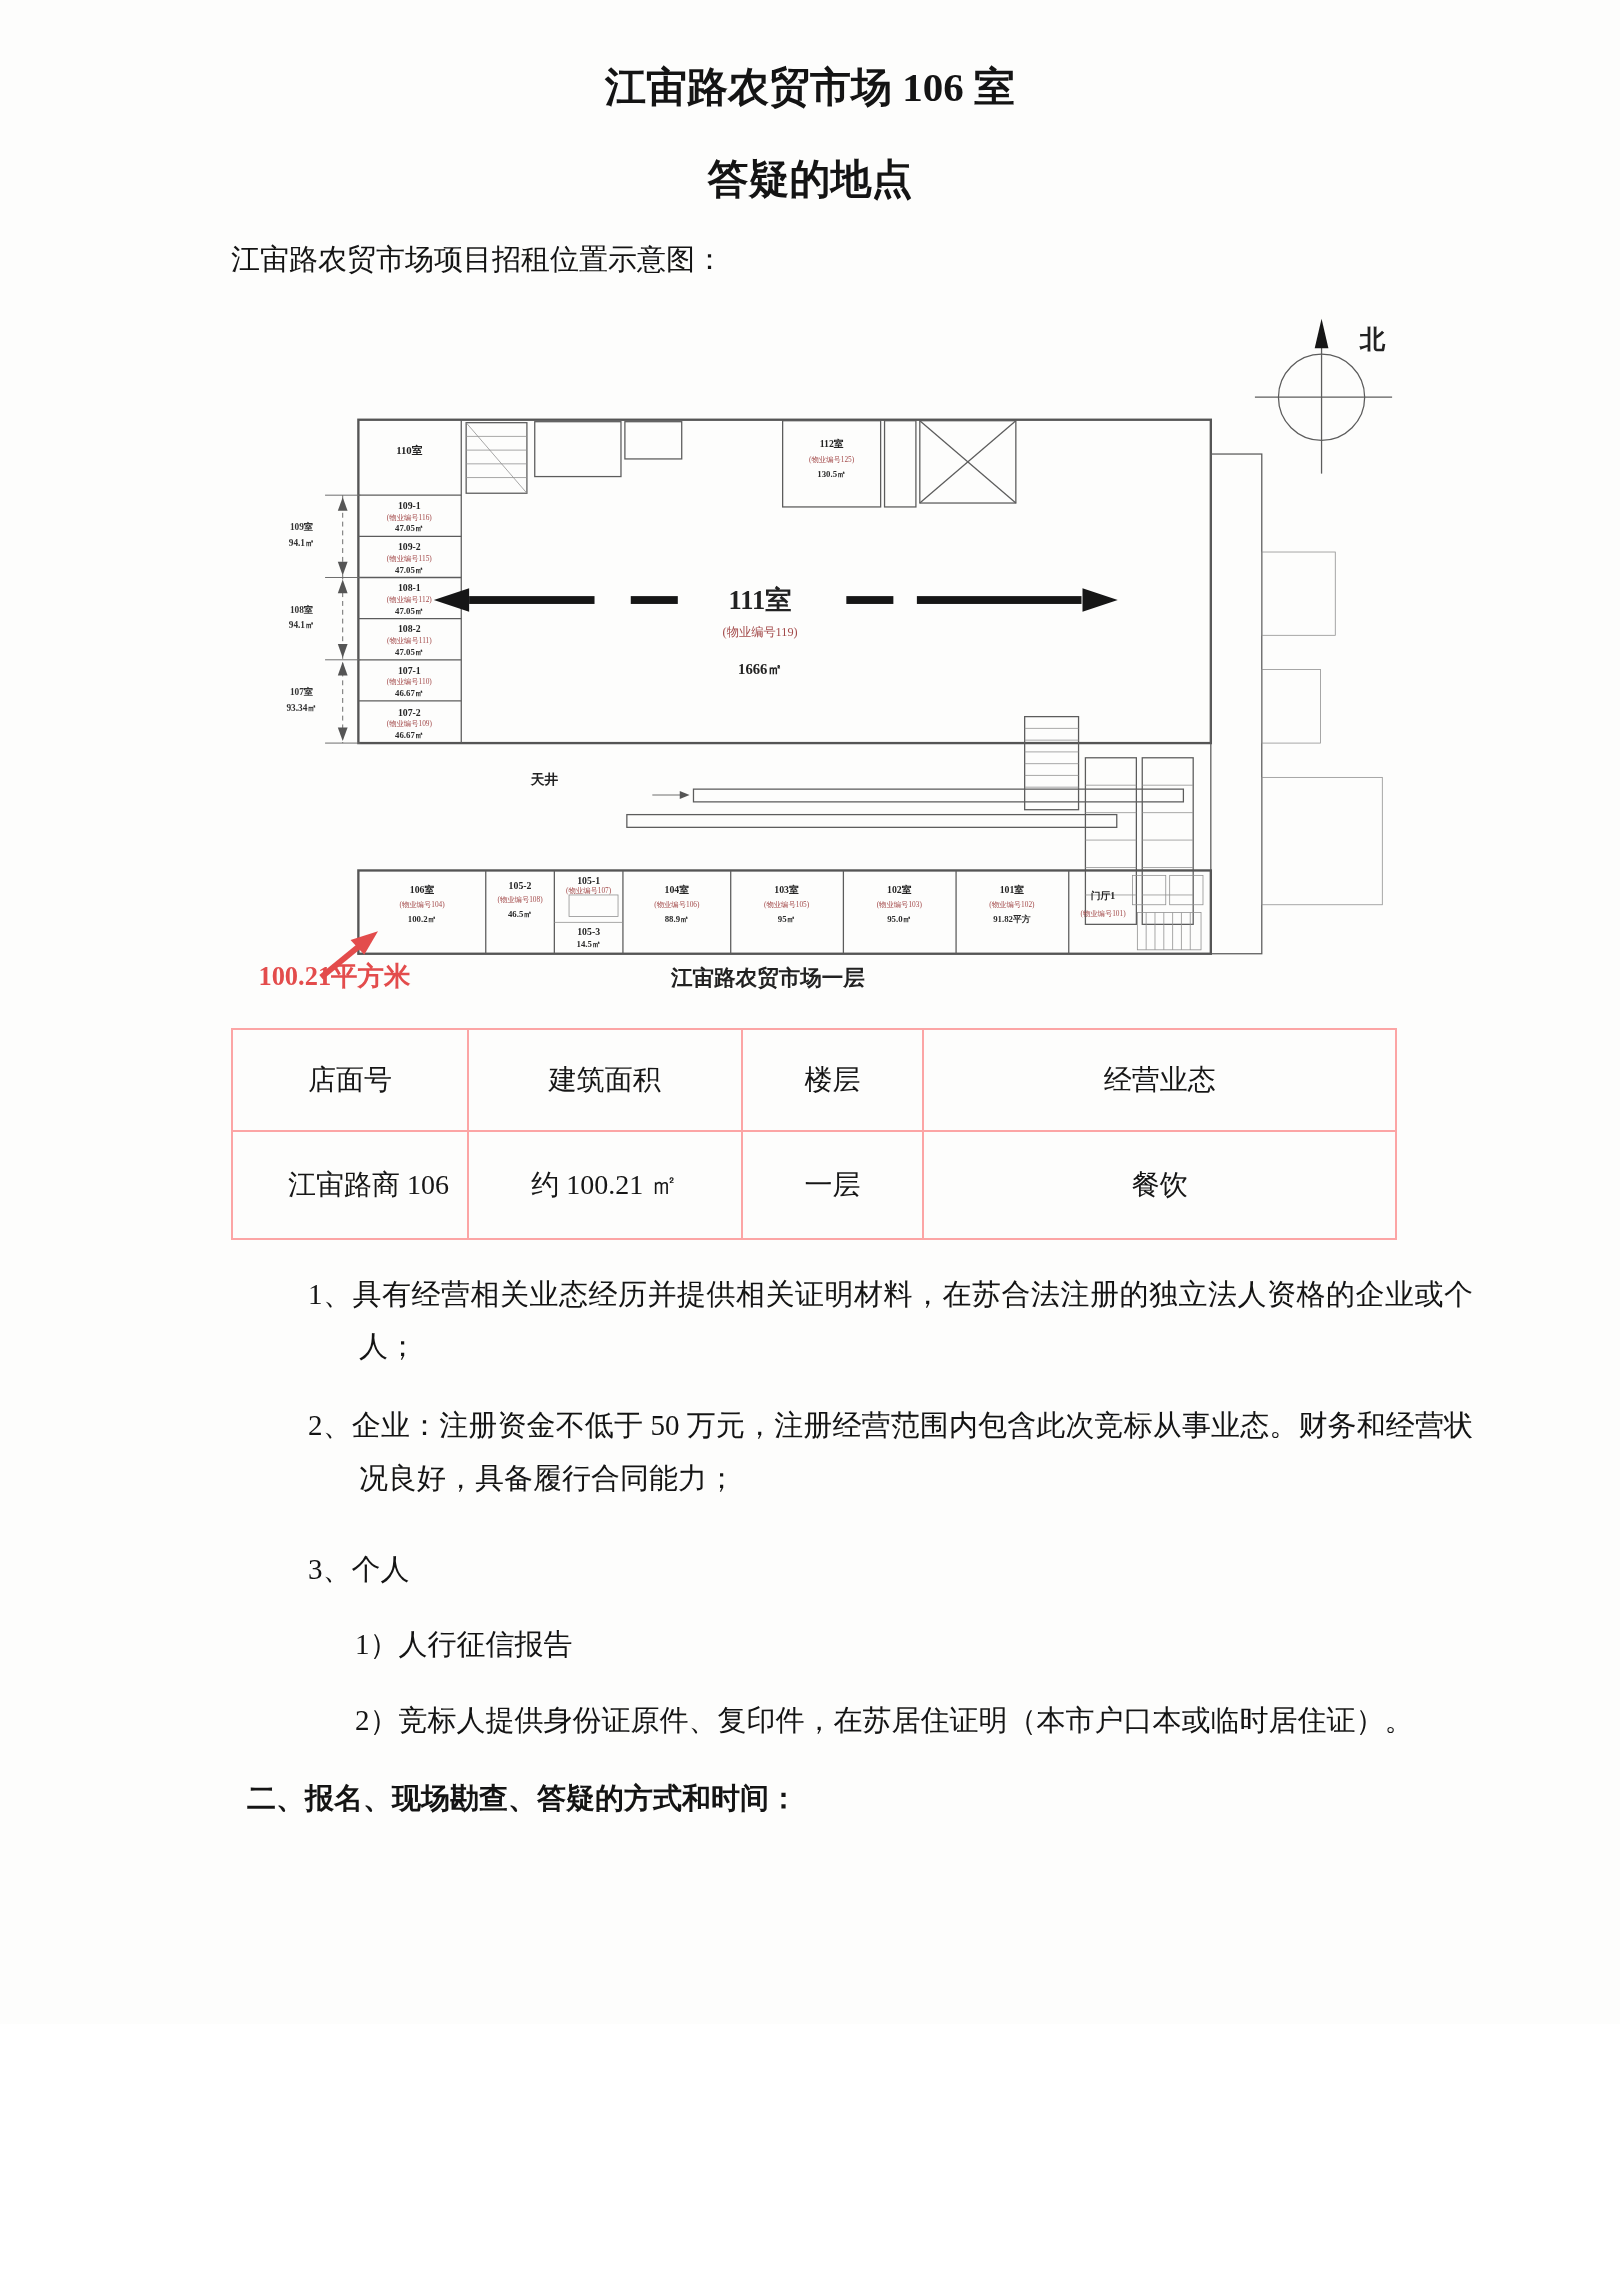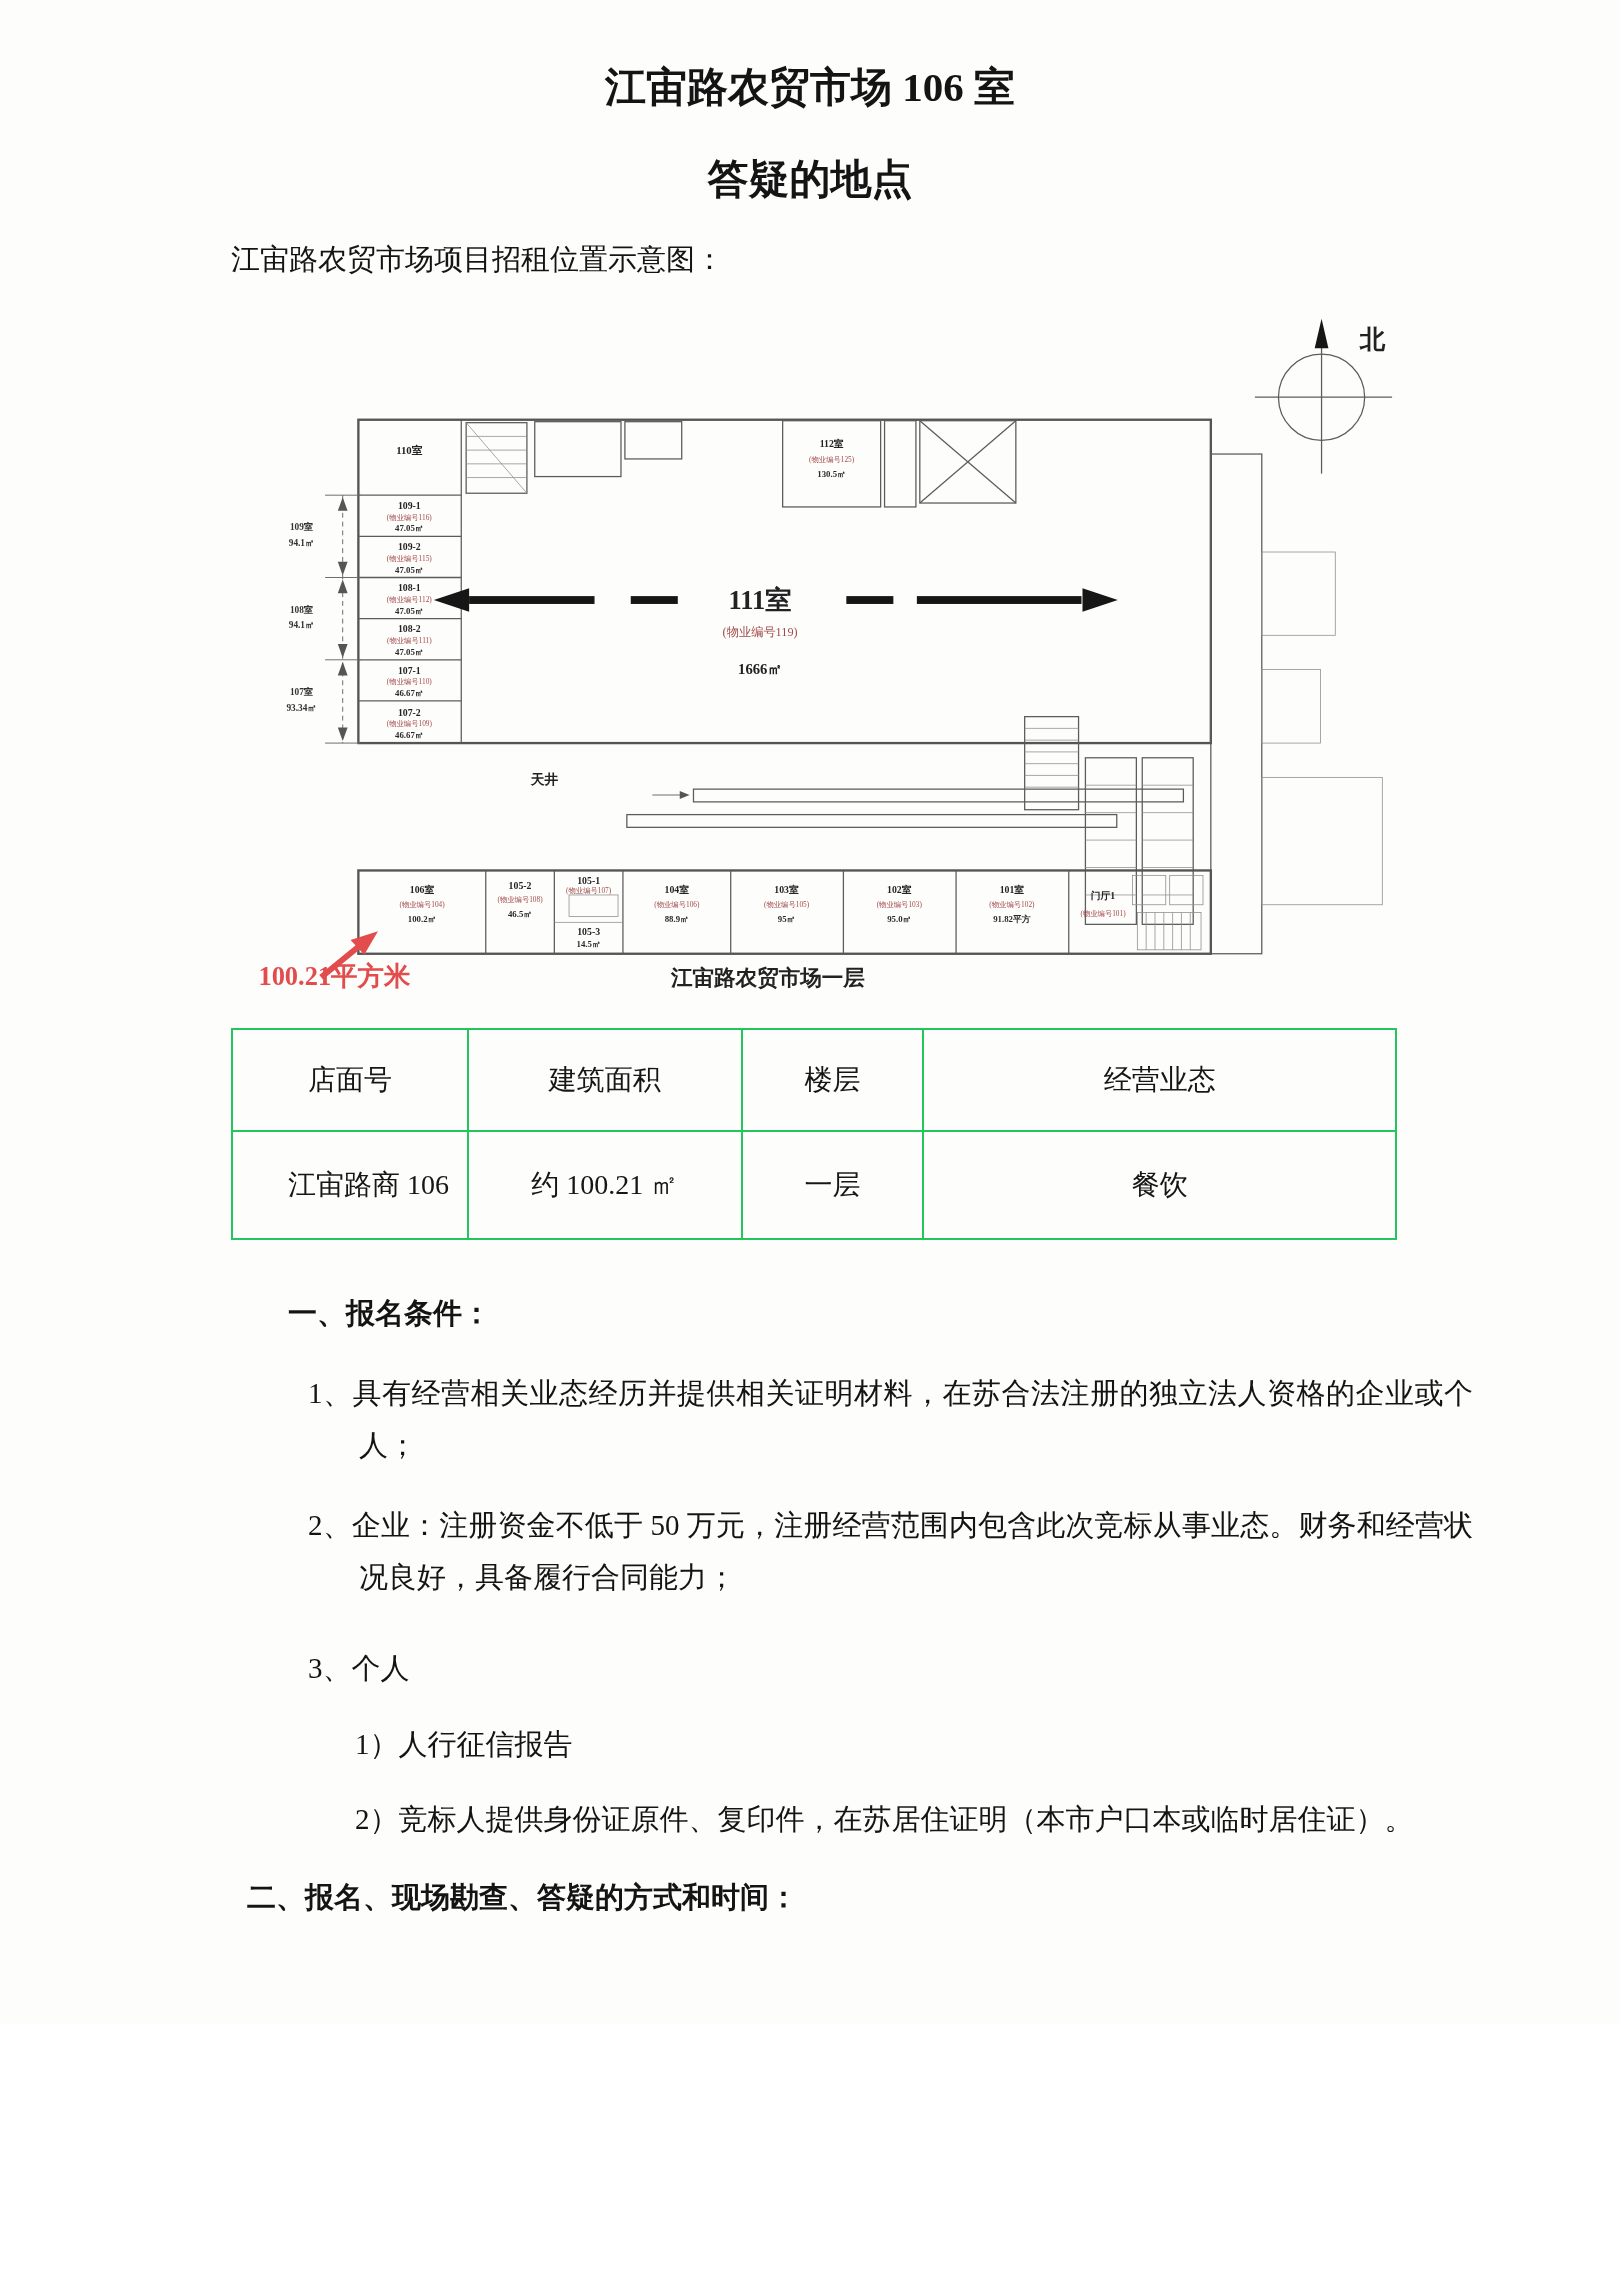--- a/index.html
+++ b/index.html
@@ -32,21 +32,21 @@
   .dim-t{font-size:9.5px;fill:#333333;font-weight:bold;}
   .red-t{fill:#e34c4c;font-weight:bold;}
   .blk{fill:#161616;stroke:none;}
 
   
   table.offer{
     border-collapse:collapse;margin:35px 0 0 231px;width:1166px;
     font-size:28px;color:#161616;
   }
   table.offer th,table.offer td{
-    border:2px solid #22c55e;text-align:center;font-weight:normal;
+    border:2px solid #fca5a5;text-align:center;font-weight:normal;
   }
   table.offer th{height:98px;}
   table.offer td{height:104px;}
   td.cell-left{text-align:left;padding-left:38px;}
 
   
   .sec-heading{ margin:47px 223px 0 288px;font-size:29px;font-weight:bold;line-height:1.8; }
   .sec-heading.two{ margin-left:247px;margin-top:25.5px; }
   .item{ margin:27.4px 147px 0 308px;font-size:29px;line-height:1.8;
          padding-left:51px;text-indent:-51px;text-align:justify; }
@@ -305,21 +305,20 @@
     </tr>
     <tr>
       <td class="cell-left">江宙路商 106</td>
       <td>约 100.21 ㎡</td>
       <td>一层</td>
       <td>餐饮</td>
     </tr>
   </tbody>
     </table>
 
-  <div class="sec-heading">一、报名条件：</div>
 
   <p class="item first"><span>1、</span><span>具有经营相关业态经历并提供相关证明材料，在苏合法注册的独立法人资格的企业或个人；</span></p>
 
   <p class="item"><span>2、</span><span>企业：注册资金不低于 50 万元，注册经营范围内包含此次竞标从事业态。财务和经营状况良好，具备履行合同能力；</span></p>
 
   <p class="item" style="margin-top:39px"><span>3、</span><span>个人</span></p>
 
   <p class="sub-item">1）人行征信报告</p>
   <p class="sub-item">2）竞标人提供身份证原件、复印件，在苏居住证明（本市户口本或临时居住证）。</p>
 

